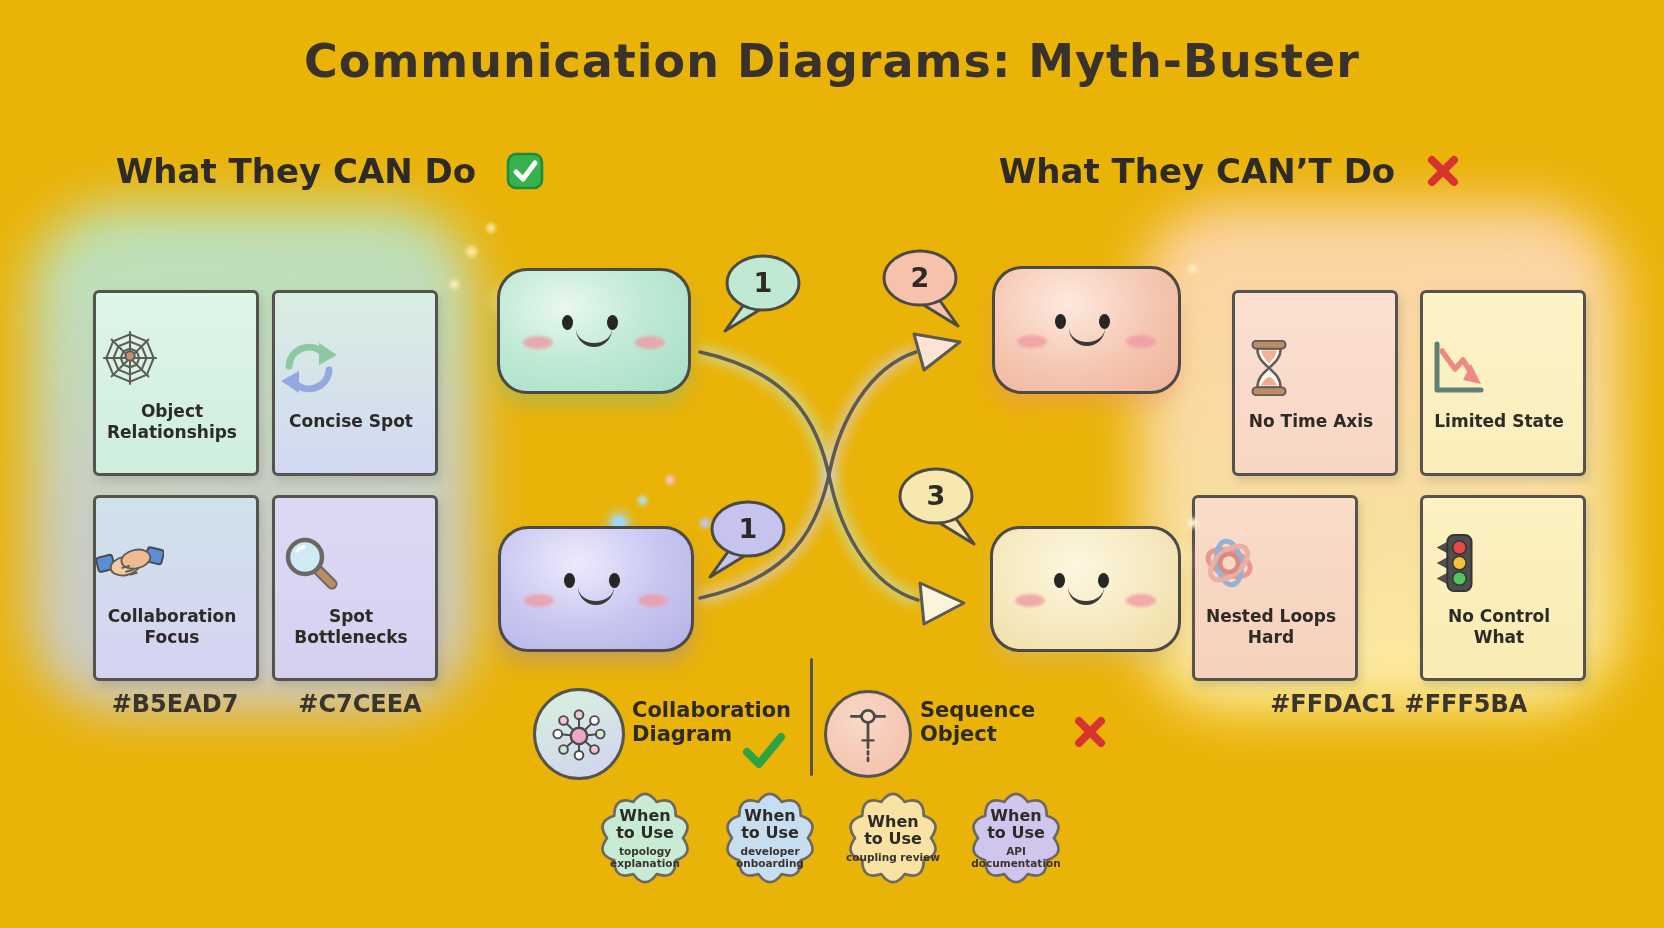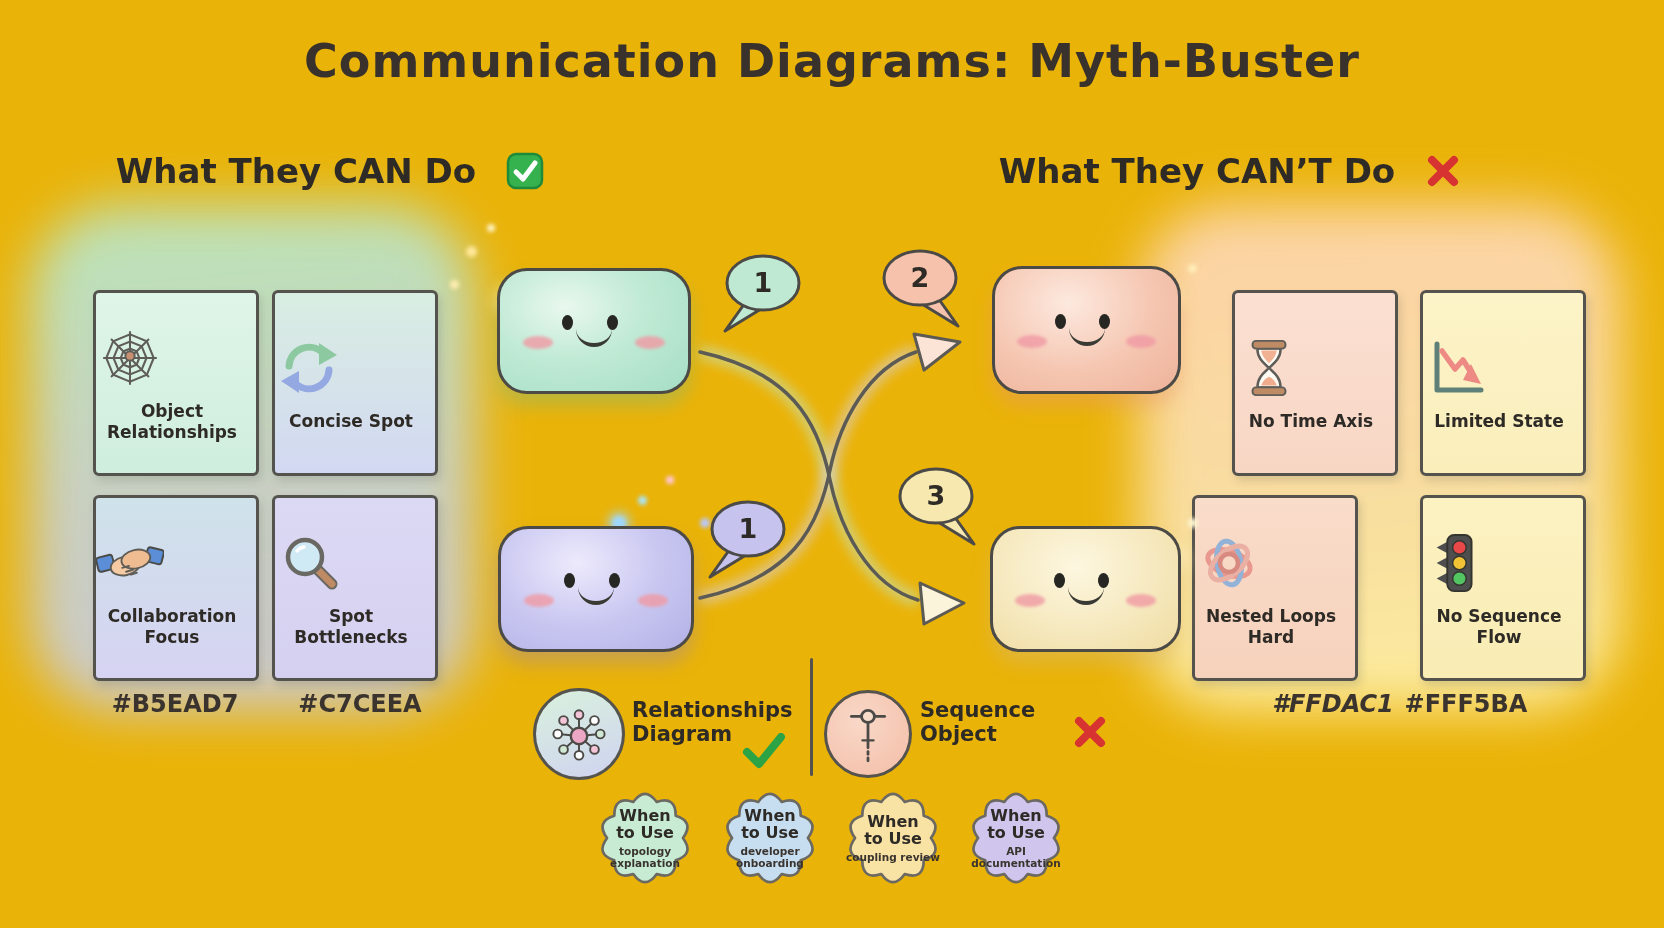--- a/index.html
+++ b/index.html
@@ -172,26 +172,26 @@
       <svg width="62" height="62" viewBox="0 0 64 64">
         <polygon points="24,9 11,16 24,23" fill="#4e4e4e"></polygon>
         <polygon points="24,25 11,32 24,39" fill="#4e4e4e"></polygon>
         <polygon points="24,41 11,48 24,55" fill="#4e4e4e"></polygon>
         <rect x="22" y="3" width="25" height="58" rx="7" fill="#4e4e4e" stroke="#35352f" stroke-width="2"></rect>
         <circle cx="34.5" cy="16" r="7" fill="#e84848" stroke="#35352f" stroke-width="1.5"></circle>
         <circle cx="34.5" cy="32" r="7" fill="#f2c335" stroke="#35352f" stroke-width="1.5"></circle>
         <circle cx="34.5" cy="48" r="7" fill="#52c462" stroke="#35352f" stroke-width="1.5"></circle>
       </svg>
     </div>
-    <div class="card-label">No Sequence Flow</div>
+    <div class="card-label">No Control What</div>
   </div>
 
   <div class="hex" style="left:95px;">#B5EAD7</div>
   <div class="hex" style="left:280px;">#C7CEEA</div>
-  <div class="hex" style="left:1253px;font-style:italic;">#FFDAC1</div>
+  <div class="hex" style="left:1253px;">#FFDAC1</div>
   <div class="hex" style="left:1386px;">#FFF5BA</div>
 
   <svg style="position:absolute;left:0;top:0;" width="1664" height="928" viewBox="0 0 1664 928">
     <path d="M700,352 C790,372 818,420 830,480 C840,528 868,585 918,600" fill="none" stroke="#bfe6cf" stroke-width="14" opacity="0.55" filter="blur(6px)"></path>
     <path d="M700,598 C790,578 818,530 830,470 C840,422 868,368 916,352" fill="none" stroke="#d6d2ee" stroke-width="14" opacity="0.55" filter="blur(6px)"></path>
     <path d="M700,352 C790,372 818,420 830,480 C840,528 868,585 918,600" fill="none" stroke="#5c5a54" stroke-width="3.5" stroke-linecap="round"></path>
     <polygon points="920,583 964,603 924,624" fill="#fbf3da" stroke="#5c5a54" stroke-width="3" stroke-linejoin="round"></polygon>
     <path d="M700,598 C790,578 818,530 830,470 C840,422 868,368 916,352" fill="none" stroke="#5c5a54" stroke-width="3.5" stroke-linecap="round"></path>
     <polygon points="914,334 960,342 924,370" fill="#fbe3d6" stroke="#5c5a54" stroke-width="3" stroke-linejoin="round"></polygon>
   </svg>
@@ -278,21 +278,21 @@
       <circle cx="30" cy="10" r="4.5" fill="#f4c4d8" stroke-width="2"></circle>
       <circle cx="46" cy="16" r="4.5" fill="#ffffff" stroke-width="2"></circle>
       <circle cx="52" cy="30" r="4.5" fill="#cfe9d4" stroke-width="2"></circle>
       <circle cx="46" cy="46" r="4.5" fill="#f4c4d8" stroke-width="2"></circle>
       <circle cx="30" cy="52" r="4.5" fill="#ffffff" stroke-width="2"></circle>
       <circle cx="14" cy="46" r="4.5" fill="#cfe9d4" stroke-width="2"></circle>
       <circle cx="8" cy="30" r="4.5" fill="#ffffff" stroke-width="2"></circle>
       <circle cx="14" cy="16" r="4.5" fill="#f4c4d8" stroke-width="2"></circle>
     </svg>
   </div>
-  <div class="legend-label" style="left:632px;top:698px;width:195px;">Relationships Diagram</div>
+  <div class="legend-label" style="left:632px;top:698px;width:195px;">Collaboration Diagram</div>
   <span style="position:absolute;left:742px;top:733px;">
     <svg width="44" height="36" viewBox="0 0 44 36">
       <path d="M5,19 L17,31 L39,4" fill="none" stroke="#2ca446" stroke-width="8" stroke-linecap="round" stroke-linejoin="round"></path>
     </svg>
   </span>
   <div class="divider"></div>
   <div class="legend-circle" style="left:824px;top:690px;width:82px;height:82px;background:radial-gradient(circle at 40% 35%,#f9d8c8,#f3bda6);">
     <svg width="48" height="60" viewBox="0 0 52 62" stroke="#4c4a46" stroke-linecap="round">
       <line x1="8" y1="12" x2="44" y2="12" stroke-width="3"></line>
       <ellipse cx="26" cy="12" rx="7" ry="6.5" fill="#f8dccb" stroke-width="3"></ellipse>

